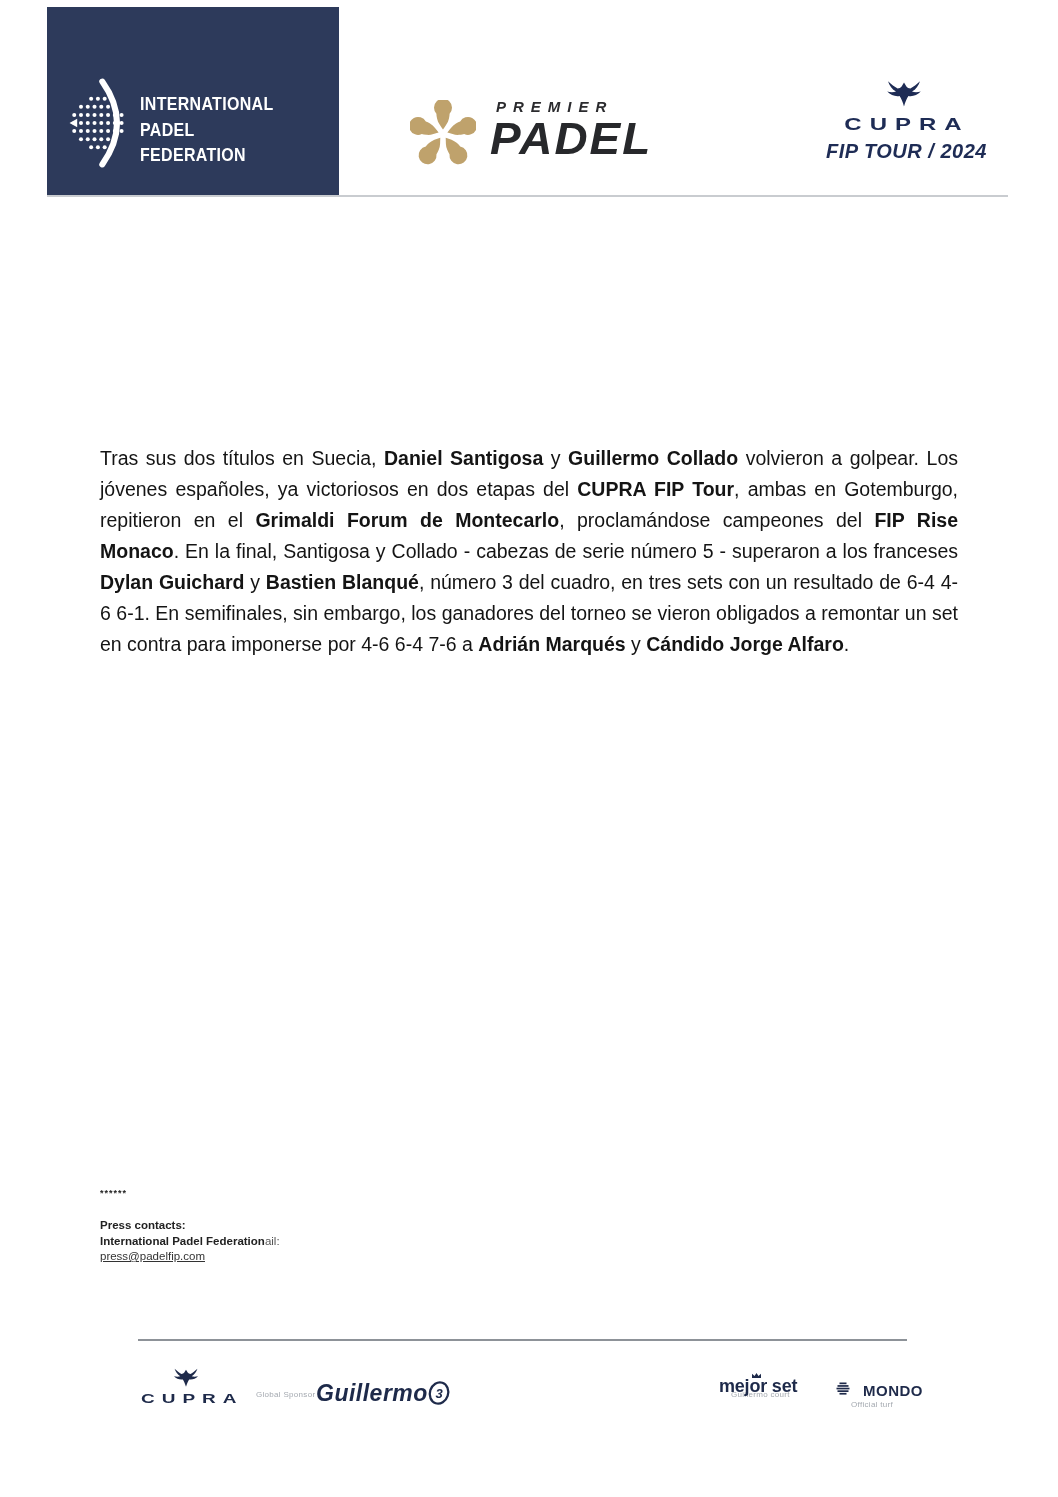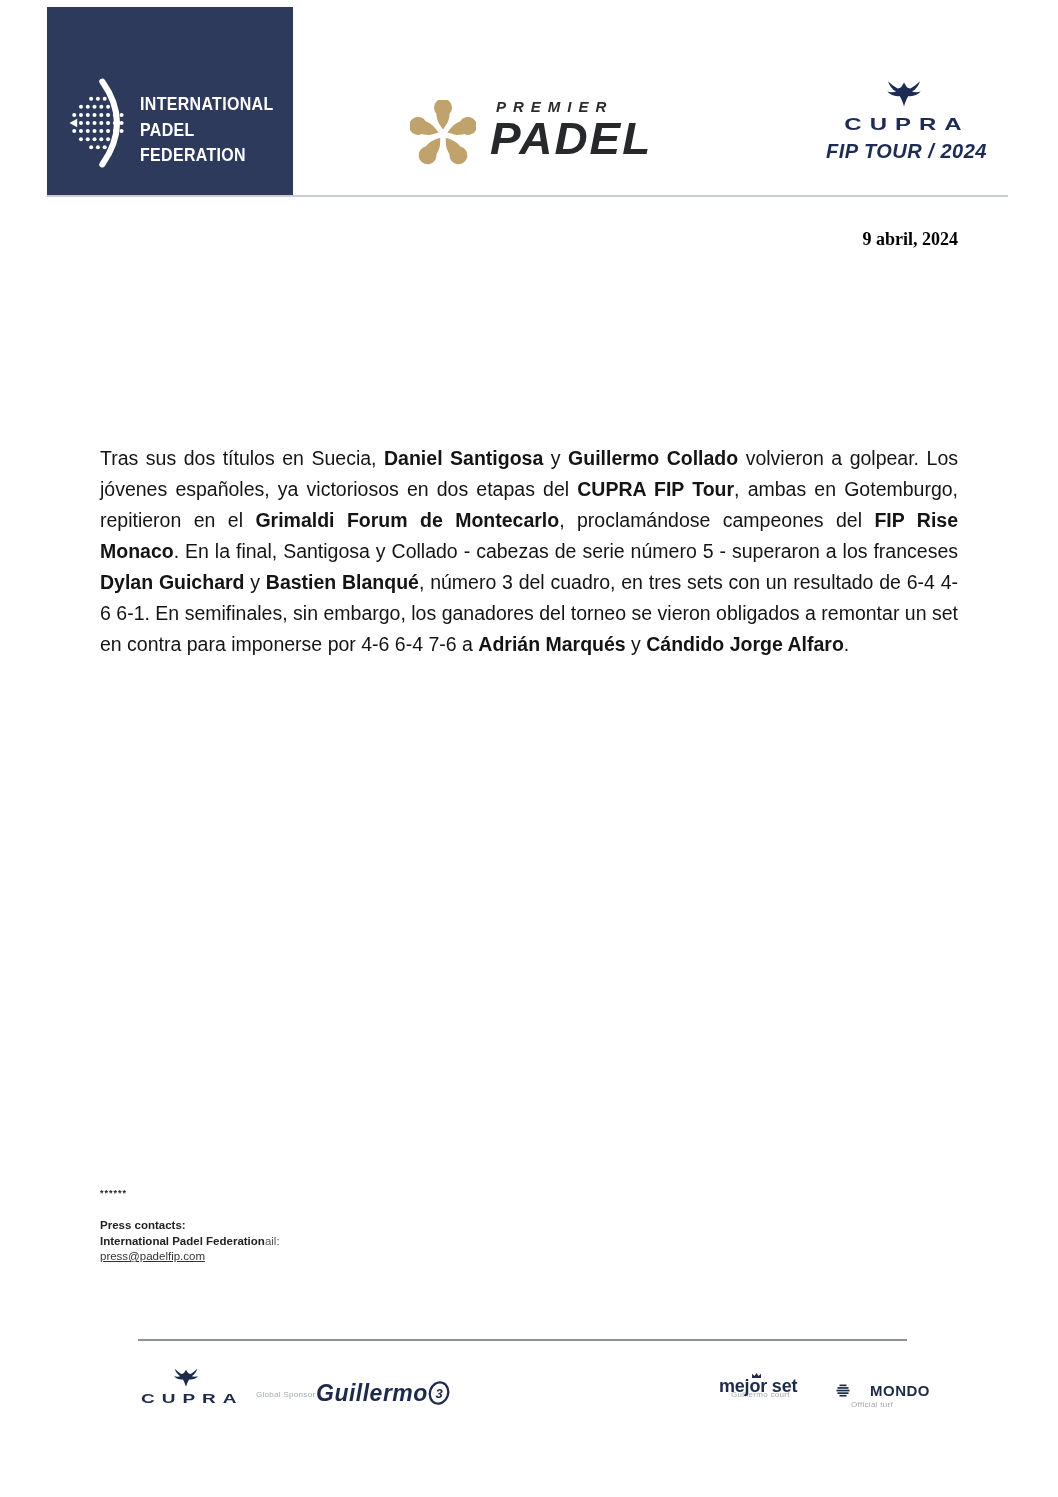--- a/index.html
+++ b/index.html
@@ -3,21 +3,21 @@
 <meta charset="utf-8">
 <style>
   html,body { margin:0; padding:0; background:#e8e8e8; }
   .page {
     position:relative; width:1058px; height:1497px; margin:0 auto;
     background:#ffffff; overflow:hidden;
     font-family:"Liberation Sans", sans-serif; color:#141414;
   }
 
   
-  .ipf-box { position:absolute; left:47px; top:7px; width:246px; height:190px; background:#2d3a5b; }
+  .ipf-box { position:absolute; left:47px; top:7px; width:292px; height:190px; background:#2d3a5b; }
   .ipf-icon { position:absolute; left:8px; top:68px; width:88px; height:96px; }
   .ipf-text { position:absolute; left:93px; top:84px; color:#ffffff; font-weight:bold;
               font-size:19px; line-height:25.5px; letter-spacing:.4px;
               transform:scaleX(.84); transform-origin:left top; white-space:nowrap; }
 
   .header-divider { position:absolute; left:47px; top:195px; width:961px; height:2px; background:#c9ccd0; }
 
   .premier { position:absolute; left:410px; top:95px; width:300px; height:80px; }
   .premier-icon { position:absolute; left:0; top:5px; width:66px; height:68px; }
   .premier-word1 { position:absolute; left:86px; top:3px; font-size:15px; font-weight:bold; font-style:italic;
@@ -62,21 +62,21 @@
   .bullpadel { position:absolute; left:316px; top:1379px; height:30px; }
   .bullpadel-text { font-size:23px; font-weight:800; font-style:italic; letter-spacing:.5px; color:#1e2a4a; vertical-align:middle; }
   .bullpadel-mark { width:26px; height:28px; vertical-align:middle; margin-left:-2px; }
 
   .mejorset { position:absolute; left:719px; top:1376px; color:#1e2a4a; font-size:18px; font-weight:800;
               letter-spacing:-.2px; }
   .mejorset .crown { position:absolute; left:33px; top:-3px; width:9px; height:5px; background:#1e2a4a;
               clip-path:polygon(0 100%, 0 15%, 28% 60%, 50% 0, 72% 60%, 100% 15%, 100% 100%); }
 
   .mondo { position:absolute; left:836px; top:1382px; color:#1e2a4a; font-size:15px; font-weight:800;
-           letter-spacing:.5px; display:flex; align-items:center; gap:20px; }
+           letter-spacing:.5px; display:flex; gap:13px; }
   .mondo-bars { width:14px; height:13px; }
 </style>
 </head>
 <body>
 
 <svg width="0" height="0" style="position:absolute" aria-hidden="true">
   <defs>
     <g id="cupra-mark">
       <path d="M50 6 L56 16 C58 19 62 21 66 21 C74 17 81 11 90 3 C86 14 80 23 70 29 C76 31 84 31 92 29 C83 38 72 42 61 40 C57 46 53 55 50 66 C47 55 43 46 39 40 C28 42 17 38 8 29 C16 31 24 31 30 29 C20 23 14 14 10 3 C19 11 26 17 34 21 C38 21 42 19 44 16 Z"></path>
     </g>
@@ -158,21 +158,20 @@
   </div>
 
   <div class="cupra-tour">
     <svg class="cupra-tour-emblem" viewBox="0 0 100 70">
       <use href="#cupra-mark" fill="#1e2c55"></use>
     </svg>
     <span class="cupra-tour-brand">CUPRA</span>
     <span class="cupra-tour-line">FIP TOUR / 2024</span>
   </div>
 
-  <div class="doc-date">9 abril, 2024</div>
 
 
   <p class="doc-body"><span>Tras sus dos títulos en Suecia, </span><strong>Daniel Santigosa</strong><span> y </span><strong>Guillermo Collado</strong><span> volvieron a golpear. Los jóvenes españoles, ya victoriosos en dos etapas del </span><strong>CUPRA FIP Tour</strong><span>, ambas en Gotemburgo, repitieron en el </span><strong>Grimaldi Forum de Montecarlo</strong><span>, proclamándose campeones del </span><strong>FIP Rise Monaco</strong><span>. En la final, Santigosa y Collado - cabezas de serie número 5 - superaron a los franceses </span><strong>Dylan Guichard</strong><span> y </span><strong>Bastien Blanqué</strong><span>, número 3 del cuadro, en tres sets con un resultado de 6-4 4-6 6-1. En semifinales, sin embargo, los ganadores del torneo se vieron obligados a remontar un set en contra para imponerse por 4-6 6-4 7-6 a </span><strong>Adrián Marqués</strong><span> y </span><strong>Cándido Jorge Alfaro</strong><span>.</span></p>
 
   <div class="stars">******</div>
   <div class="press">
     <div class="b">Press contacts:</div>
     <div><span class="b">International Padel Federation</span><span class="suffix">ail:</span></div>
     <div><a href="#">press@padelfip.com</a></div>
   </div>

